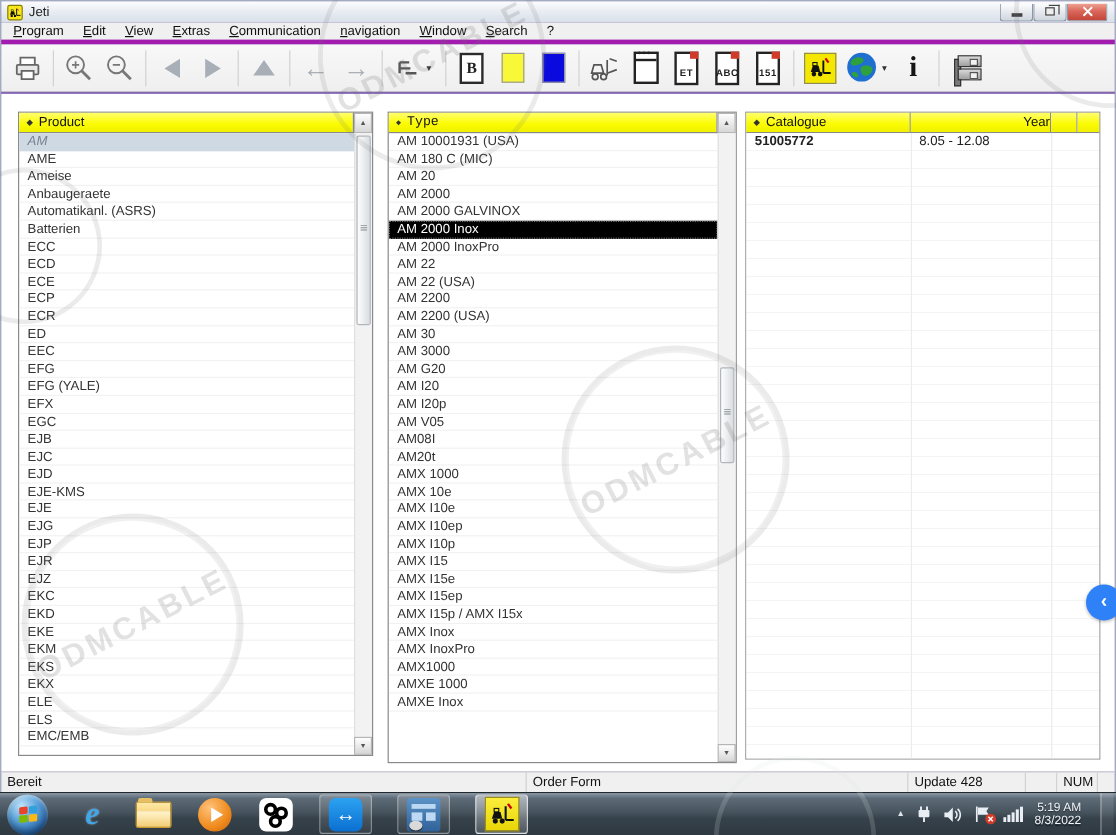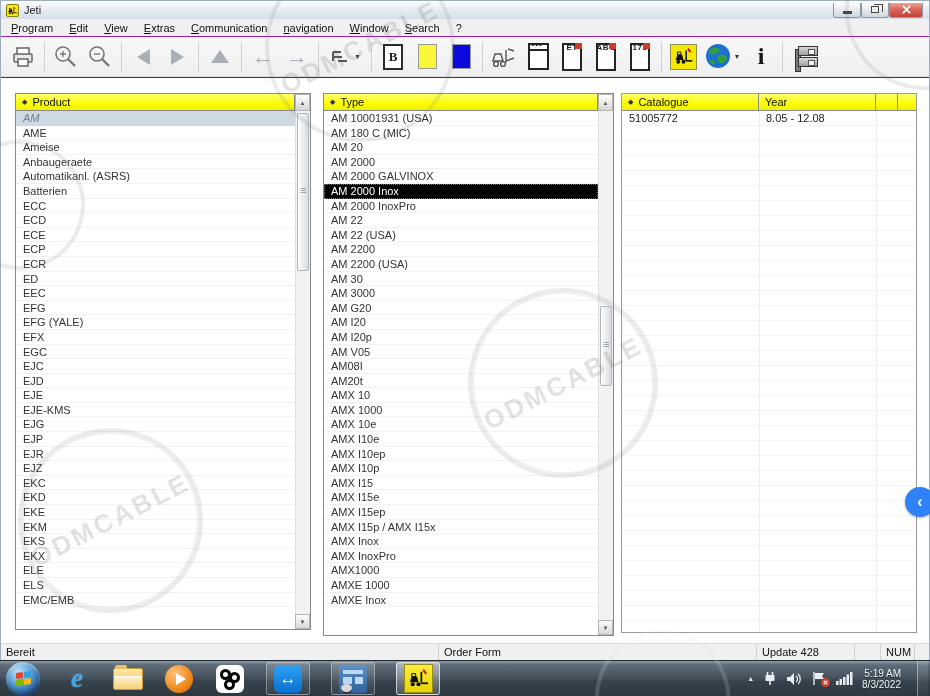--- a/index.html
+++ b/index.html
@@ -13,38 +13,38 @@
   .title-icon { width:13px; height:13px; background:#f6e81c; border:1px solid #8a7d00; border-radius:2px; display:flex; align-items:center; justify-content:center; }
   .title-icon svg { width:11px; height:11px; }
   .title-text { font-size:11px; color:#222; }
   .win-controls { margin-left:auto; display:flex; padding-right:6px; }
   .wbtn { width:28px; height:15px; border:1px solid #8b97a6; border-top:none; border-radius:0 0 3px 3px; background:linear-gradient(#fdfdfd,#cfd6de); display:flex; align-items:center; justify-content:center; font-size:9px; color:#333; }
   .wbtn.close { background:linear-gradient(#f0a292,#d9675a 45%,#c14437); color:#fff; width:34px; }
   .glyph-min { width:9px; height:3px; background:#444; margin-top:5px; }
   .glyph-restore { width:8px; height:7px; border:1px solid #444; position:relative; background:#eee; }
   .glyph-restore:before { content:""; position:absolute; left:2px; top:-3px; width:8px; height:7px; border:1px solid #444; border-bottom:none; border-left:none; }
 
-  .menubar { height:18px; background:#f0f0f0; border-bottom:1px solid #a21caf; display:flex; align-items:center; font-size:11px; color:#111; padding-left:2px; }
+  .menubar { height:18px; background:#f0f0f0; border-bottom:4px solid #a21caf; display:flex; align-items:center; font-size:11px; color:#111; padding-left:2px; }
   .menu-item { display:inline-block; padding:2px 8px; }
   .menu-item::first-letter { text-decoration:underline; }
 
   .toolbar { height:40px; background:linear-gradient(#f8f8f8,#efefef); border-bottom:1px solid #dcdcdc; display:flex; align-items:center; padding-left:5px; }
   .tb { min-width:34px; height:32px; display:flex; align-items:center; justify-content:center; gap:1px; }
   .sep { width:1px; height:30px; background:#d2d2d2; margin:0 4px; }
   .tri { width:0; height:0; }
   .tri-l { border-right:13px solid #a9afb6; border-top:8px solid transparent; border-bottom:8px solid transparent; }
   .tri-r { border-left:13px solid #a9afb6; border-top:8px solid transparent; border-bottom:8px solid transparent; }
   .tri-u { border-bottom:13px solid #a9afb6; border-left:9px solid transparent; border-right:9px solid transparent; }
   .arrow-ch { font-size:22px; font-weight:bold; color:#a9afb6; line-height:20px; }
   .caret { font-size:8px; color:#333; margin-left:2px; }
   .doc-b { width:20px; height:26px; border:2px solid #2b2b2b; background:#fff; display:flex; align-items:center; justify-content:center; font:bold 13px "Liberation Serif",serif; color:#222; }
   .sq { width:19px; height:25px; border:1px solid #9a9a9a; }
   .sq.yellow { background:#f8f838; }
   .sq.blue { background:#0a0adf; }
-  .doc2 { width:20px; height:28px; background:#fff; border:2px solid #242424; position:relative; display:flex; align-items:flex-end; justify-content:center; font-size:8px; font-weight:bold; color:#222; padding-bottom:17px; letter-spacing:.5px;text-align:center; }
+  .doc2 { width:20px; height:28px; background:#fff; border:2px solid #242424; position:relative; display:flex; align-items:flex-end; justify-content:center; font-size:8px; font-weight:bold; color:#222; padding-bottom:4px; letter-spacing:.5px;text-align:center; }
   .doc2:before { content:""; position:absolute; top:-2px; right:-2px; width:7px; height:6px; background:#d03a2a; }
   .machine { width:21px; height:27px; border:2px solid #222; background:#fff; position:relative; }
   .machine:before { content:""; position:absolute; left:0; right:0; top:4px; border-top:2px solid #222; }
   .machine:after { content:"•••"; position:absolute; top:-5px; left:2px; font-size:8px; color:#222; letter-spacing:1px; }
   .jeti-btn { width:27px; height:26px; background:#f4e800; border:1px solid #8f8f55; display:flex; align-items:center; justify-content:center; }
   .info-i { font:bold 24px "Liberation Serif",serif; color:#151515; }
   .archive { position:relative; width:24px; height:26px; }
   .drawer { position:absolute; left:3px; width:20px; height:10px; background:linear-gradient(#d9d9d9,#9f9f9f); border:1px solid #333; }
   .drawer:before { content:""; position:absolute; right:2px; top:2px; width:5px; height:4px; background:#f2f2f2; border:1px solid #555; }
   .archive .d1 { top:2px; } .archive .d2 { top:13px; }
@@ -240,21 +240,21 @@
       <span class="tb">
           <span class="machine"></span>
         </span>
       <span class="tb">
           <span class="doc2">ET</span>
         </span>
       <span class="tb">
           <span class="doc2">ABC</span>
         </span>
       <span class="tb">
-          <span class="doc2">178</span>
+          <span class="doc2">151</span>
         </span>
       <span class="sep"></span>
       <span class="tb">
         <span class="jeti-btn">
           <svg width="21" height="21" viewBox="0 0 24 24">
               <path d="M3 16h9l-1.5-6H5z" fill="#111"></path>
               <rect x="5" y="7" width="4" height="3" fill="none" stroke="#111"></rect>
               <path d="M15 5v12" stroke="#111" stroke-width="1.8" fill="none"></path>
               <path d="M15 17h7" stroke="#111" stroke-width="1.8"></path>
               <circle cx="6" cy="18" r="2.2" fill="#111"></circle>
@@ -305,24 +305,25 @@
             <div class="lrow">ECD</div>
             <div class="lrow">ECE</div>
             <div class="lrow">ECP</div>
             <div class="lrow">ECR</div>
             <div class="lrow">ED</div>
             <div class="lrow">EEC</div>
             <div class="lrow">EFG</div>
             <div class="lrow">EFG (YALE)</div>
             <div class="lrow">EFX</div>
             <div class="lrow">EGC</div>
+            <div class="lrow">EJB</div>
             <div class="lrow">EJC</div>
             <div class="lrow">EJD</div>
+            <div class="lrow">EJE-KMS</div>
             <div class="lrow">EJE</div>
-            <div class="lrow">EJE-KMS</div>
             <div class="lrow">EJG</div>
             <div class="lrow">EJP</div>
             <div class="lrow">EJR</div>
             <div class="lrow">EJZ</div>
             <div class="lrow">EKC</div>
             <div class="lrow">EKD</div>
             <div class="lrow">EKE</div>
             <div class="lrow">EKM</div>
             <div class="lrow">EKS</div>
             <div class="lrow">EKX</div>
@@ -331,21 +332,21 @@
             <div class="lrow">EMC/EMB</div>
           </div>
         <div class="scrollcol">
           <span class="thumb" style="top:2px;height:158px;"></span>
         </div>
         <span class="sdown">▼</span>
       </div>
 
       <div class="panel" id="panel-type">
         <div class="phead">
-          <span class="ycell" style="flex:1;">
+          <span class="ycell" style="flex:1;font-family:Liberation Mono, monospace;">
             <span class="diamond">◆</span>
             <span>Type</span>
           </span>
           <span class="sbtn">▲</span>
         </div>
         <div class="pbody">
             <div class="lrow">AM 10001931 (USA)</div>
             <div class="lrow">AM 180 C (MIC)</div>
             <div class="lrow">AM 20</div>
             <div class="lrow">AM 2000</div>
@@ -357,21 +358,20 @@
             <div class="lrow">AM 2200</div>
             <div class="lrow">AM 2200 (USA)</div>
             <div class="lrow">AM 30</div>
             <div class="lrow">AM 3000</div>
             <div class="lrow">AM G20</div>
             <div class="lrow">AM I20</div>
             <div class="lrow">AM I20p</div>
             <div class="lrow">AM V05</div>
             <div class="lrow">AM08I</div>
             <div class="lrow">AM20t</div>
-            <div class="lrow">AMX 10</div>
             <div class="lrow">AMX 1000</div>
             <div class="lrow">AMX 10e</div>
             <div class="lrow">AMX I10e</div>
             <div class="lrow">AMX I10ep</div>
             <div class="lrow">AMX I10p</div>
             <div class="lrow">AMX I15</div>
             <div class="lrow">AMX I15e</div>
             <div class="lrow">AMX I15ep</div>
             <div class="lrow">AMX I15p / AMX I15x</div>
             <div class="lrow">AMX Inox</div>
@@ -385,30 +385,30 @@
         </div>
         <span class="sdown">▼</span>
       </div>
 
       <div class="panel" id="panel-catalogue">
         <div class="phead">
           <span class="ycell" style="width:137px;">
             <span class="diamond">◆</span>
             <span>Catalogue</span>
           </span>
-          <span class="ycell" style="width:117px;">
+          <span class="ycell" style="width:117px;justify-content:flex-end;">
             <span>Year</span>
           </span>
           <span class="ycell" style="width:22px;"></span>
           <span class="ycell" style="flex:1;border-right:none;"></span>
         </div>
         <div class="cat-body">
           <span class="vline" style="left:137px;"></span>
           <span class="vline" style="left:254px;"></span>
-          <span class="cat-cell" style="left:0;width:137px;">51005772</span>
+          <span class="cat-cell" style="left:0;width:137px;font-weight:bold;">51005772</span>
           <span class="cat-cell" style="left:137px;width:117px;">8.05 - 12.08</span>
         </div>
       </div>
 
     </div>
 
     <div class="statusbar">
       <span class="ssec s-left">Bereit</span>
       <span class="ssec s-form">Order Form</span>
       <span class="ssec s-update">Update 428</span>

